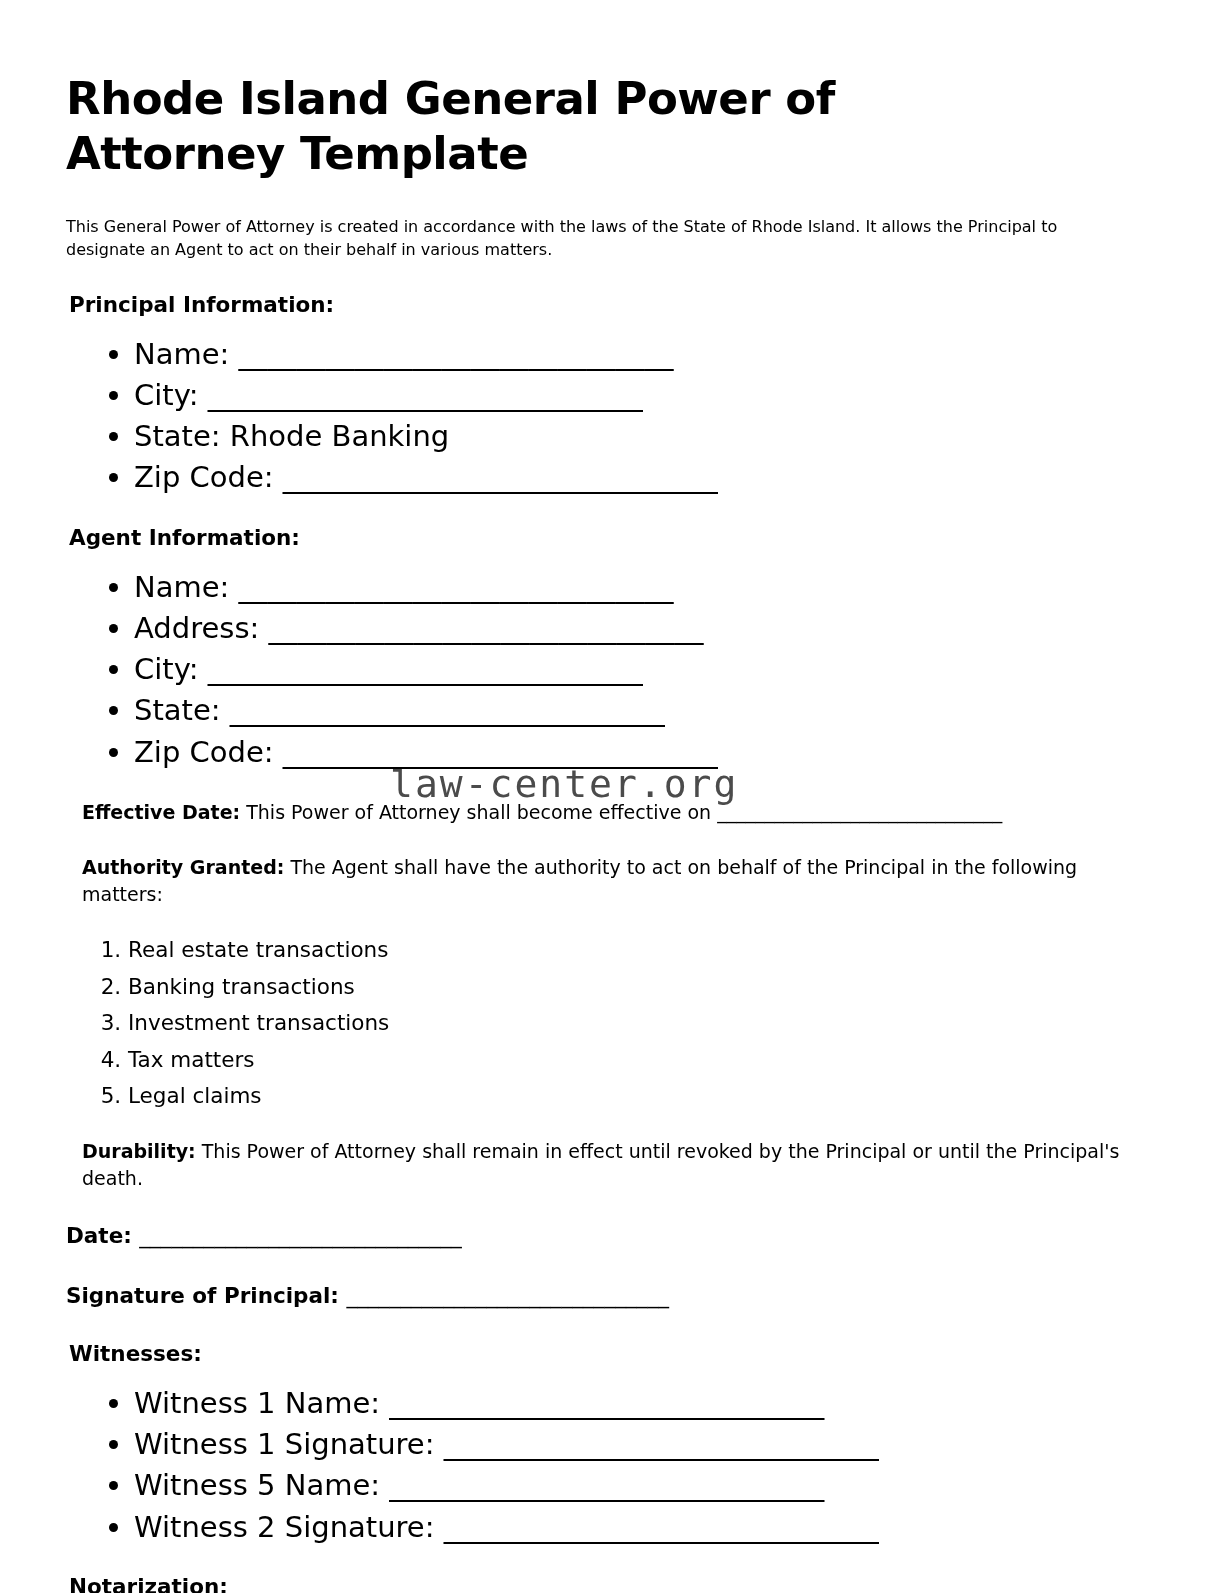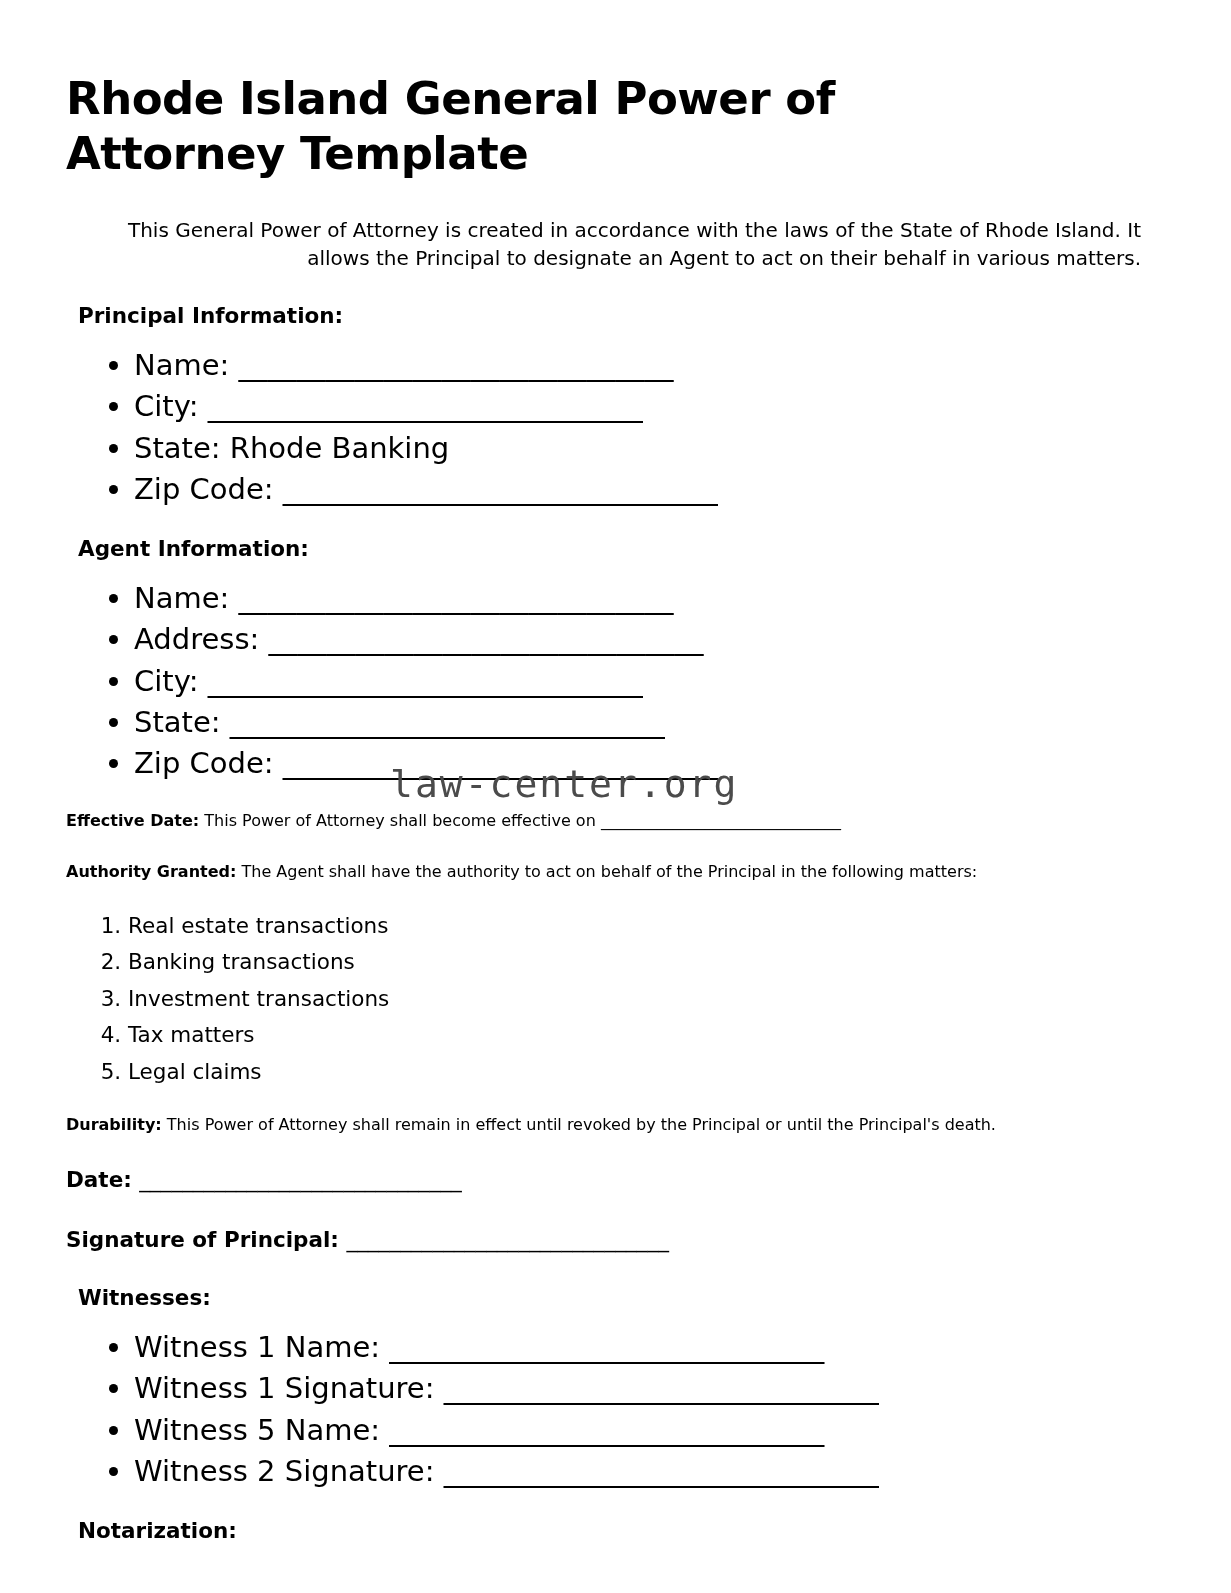--- a/index.html
+++ b/index.html
@@ -24,30 +24,29 @@
   }
   h1.doc-title {
     font-size: 45px;
     line-height: 1.22;
     font-weight: bold;
     margin: 0 0 34px 0;
     letter-spacing: -0.5px;
     max-width: 900px;
   }
   p.intro {
-    font-size: 20px;
+    font-size: 16px;
     line-height: 1.43;
     margin: 0 0 30px 0;
     max-width: 1078px;
-    text-align: right;
   }
   h2.section {
     font-size: 21.5px;
     font-weight: bold;
-    margin: 0 0 18px 12px;
+    margin: 0 0 18px 3px;
   }
   ul.fields {
     list-style: disc;
     margin: 0 0 28px 0;
     padding-left: 68px;
   }
   ul.fields li {
     font-size: 29px;
     line-height: 1.32;
     margin: 0 0 3px 0;
@@ -55,23 +54,23 @@
   ol.authority {
     margin: 0 0 28px 0;
     padding-left: 62px;
   }
   ol.authority li {
     font-size: 21.5px;
     line-height: 1.32;
     margin: 8px 0 3px 0;
   }
   p.para {
-    font-size: 16px;
+    font-size: 19px;
     line-height: 1.43;
-    margin: 0 0 28px 0;
+    margin: 0 0 28px 16px;
     max-width: 1090px;
   }
   p.para b, .lead {
     font-weight: bold;
   }
   p.signature-line {
     font-size: 21.5px;
     line-height: 1.4;
     margin: 0 0 30px 0;
     font-weight: bold;

